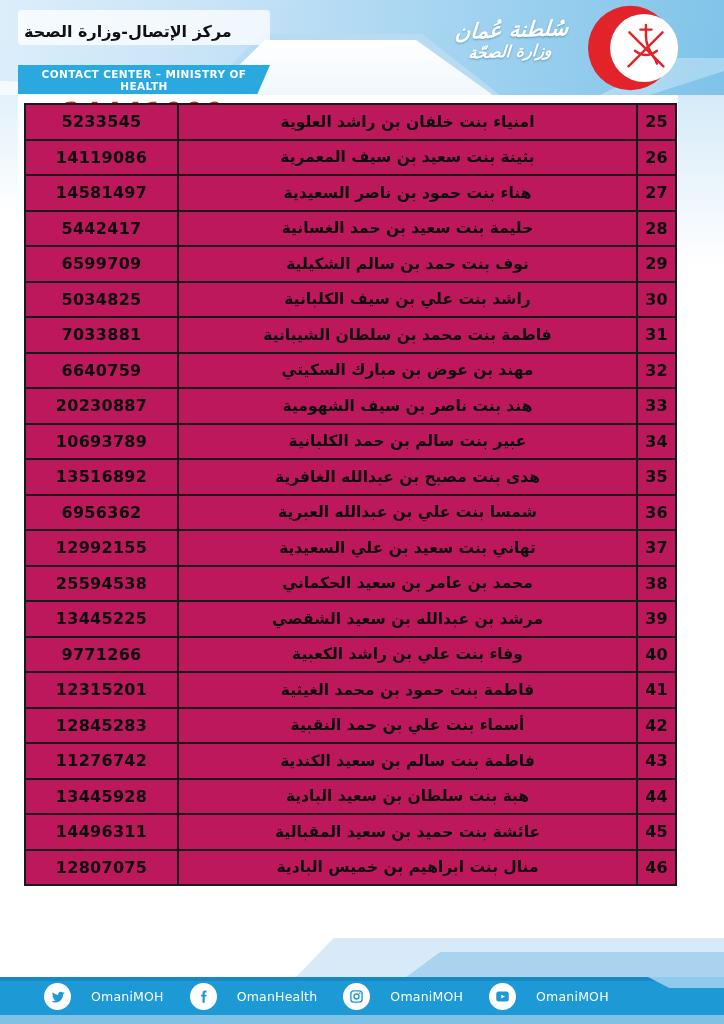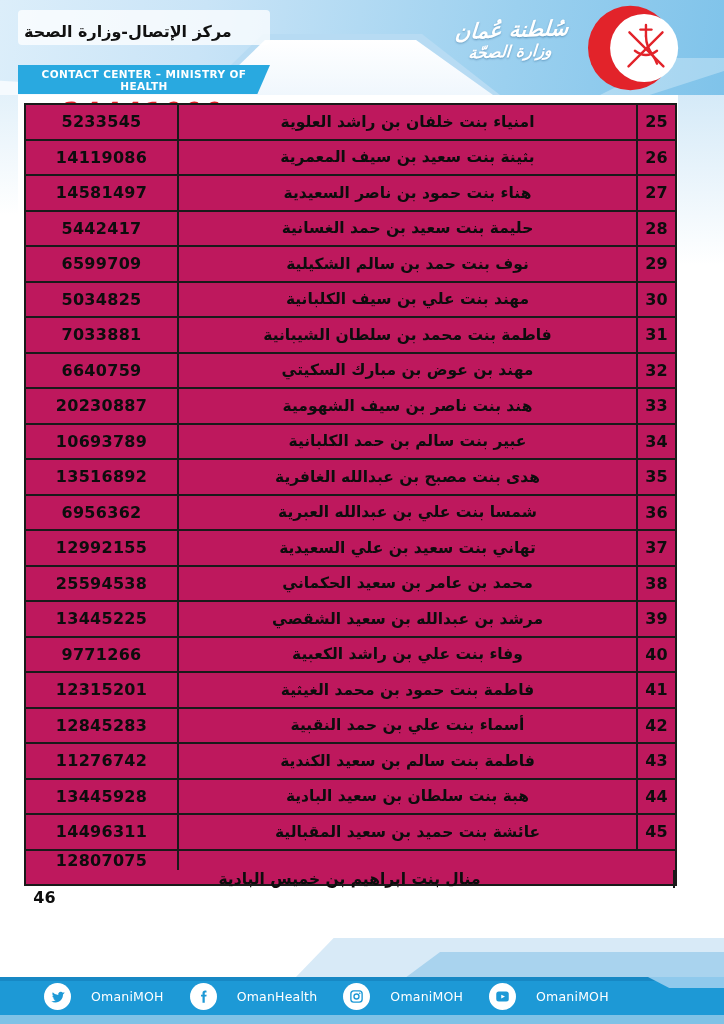--- a/index.html
+++ b/index.html
@@ -34,21 +34,21 @@
   .calligraphy .l1{font-size:21px;line-height:24px;}
   .calligraphy .l2{font-size:16px;line-height:19px;letter-spacing:1px;}
   .sliver-right{position:absolute;right:0;top:95px;width:46px;height:170px;
     background:linear-gradient(#d5eaf8,rgba(255,255,255,0));}
   .sliver-left{position:absolute;left:0;top:95px;width:18px;height:120px;
     background:linear-gradient(#e3f1fa,rgba(255,255,255,0));}
   
   .tbl{position:absolute;left:24px;top:103px;width:653px;height:783px;
     border:2px solid #1a1a1a;background:#be185d;display:flex;flex-direction:column;box-sizing:border-box;}
   .trow{flex:1;display:flex;border-bottom:2px solid #1a1a1a;min-height:0;}
-  .trow:last-child{border-bottom:none;flex-direction:column;}
+  .trow:last-child{border-bottom:none;}
   .cell{display:flex;align-items:center;justify-content:center;font-weight:bold;color:#0d0d0d;box-sizing:border-box;}
   .cell.id{width:153px;border-right:2px solid #1a1a1a;font-size:16px;letter-spacing:.3px;}
   .cell.name{flex:1;border-right:2px solid #1a1a1a;font-size:15.5px;direction:rtl;}
   .cell.num{width:37px;font-size:16px;}
   
   .ft-poly-light{position:absolute;left:295px;top:938px;width:429px;height:40px;
     background:#d8eaf7;clip-path:polygon(9% 0,100% 0,100% 100%,0 100%);}
   .ft-poly-med{position:absolute;left:405px;top:952px;width:319px;height:26px;
     background:#a9d3ee;clip-path:polygon(11% 0,100% 0,100% 100%,0 100%);}
   .ft-band{position:absolute;left:0;top:977px;width:724px;height:38px;background:#1d99d6;
@@ -133,21 +133,21 @@
     </div>
 
     <div class="trow">
       <div class="cell id">6599709</div>
       <div class="cell name">نوف بنت حمد بن سالم الشكيلية</div>
       <div class="cell num">29</div>
     </div>
 
     <div class="trow">
       <div class="cell id">5034825</div>
-      <div class="cell name">مهند بنت علي بن سيف الكلبانية</div>
+      <div class="cell name">راشد بنت علي بن سيف الكلبانية</div>
       <div class="cell num">30</div>
     </div>
 
     <div class="trow">
       <div class="cell id">7033881</div>
       <div class="cell name">فاطمة بنت محمد بن سلطان الشيبانية</div>
       <div class="cell num">31</div>
     </div>
 
     <div class="trow">

